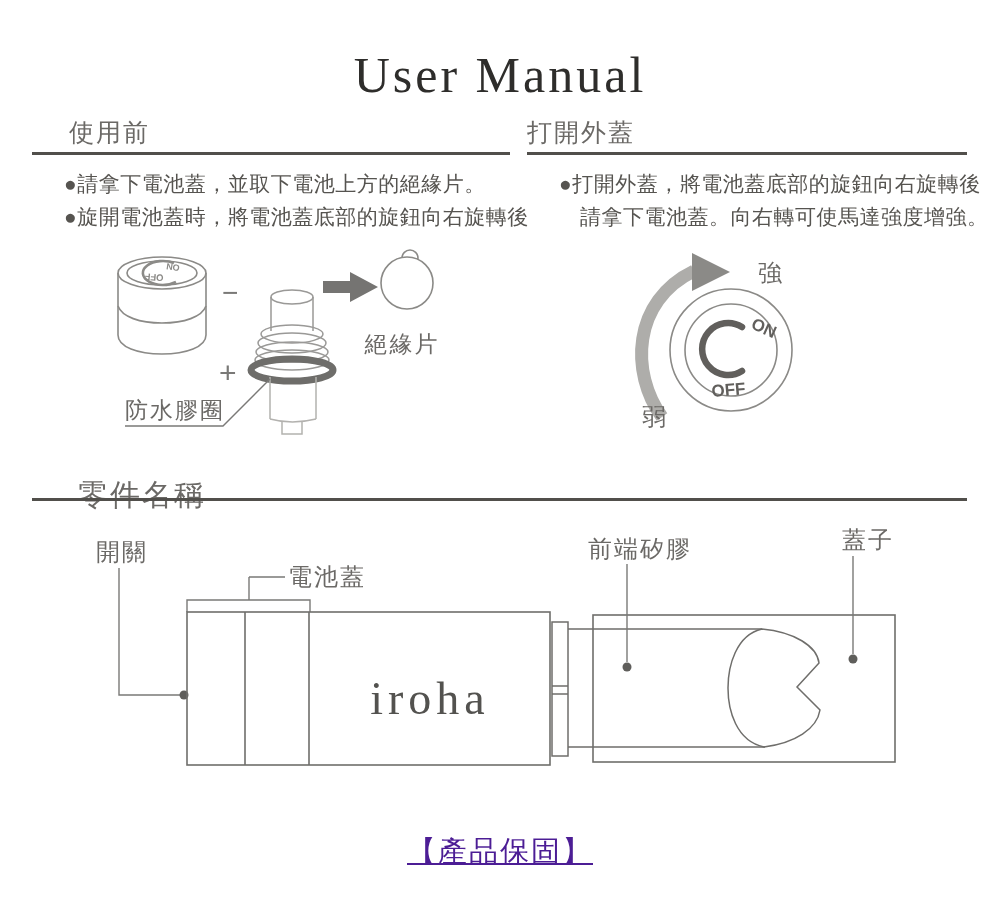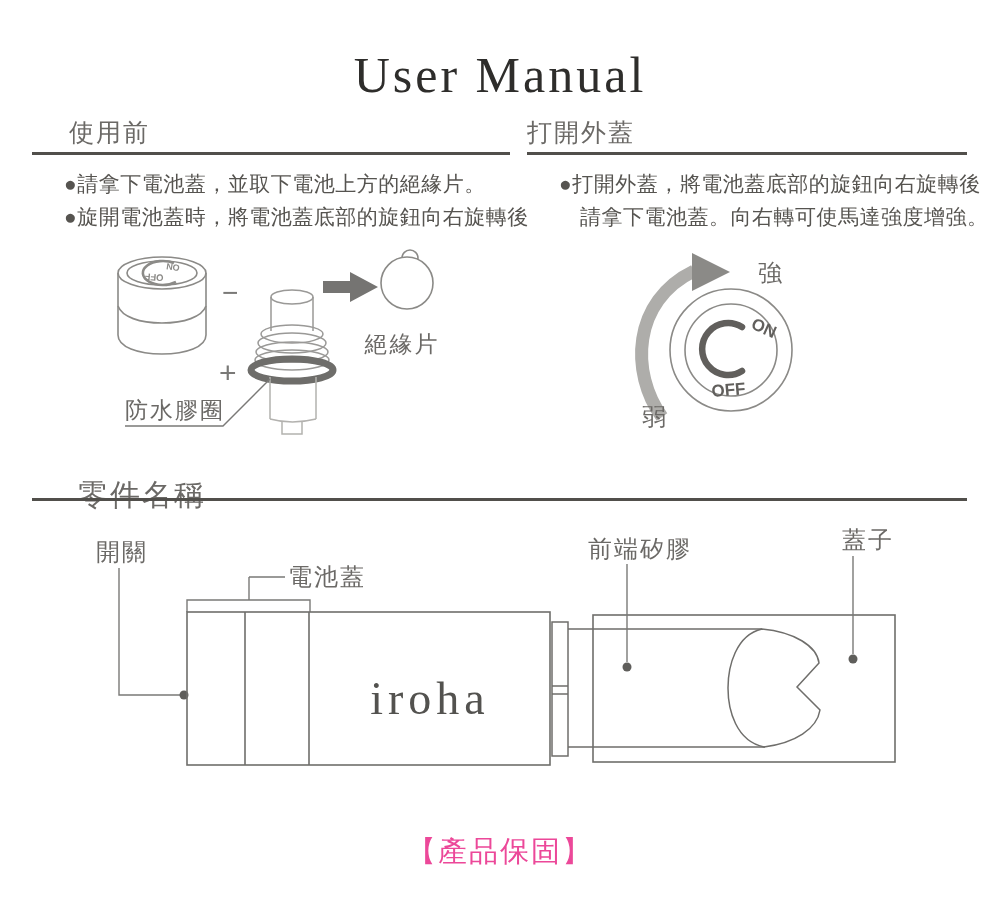--- a/index.html
+++ b/index.html
@@ -12,21 +12,21 @@
     font-family:"Liberation Serif",serif;font-size:50px;color:#2e2d2b;letter-spacing:3px;
   }
   .col-heading{position:absolute;font-size:25px;color:#6b6966;letter-spacing:2px;}
   .rule{position:absolute;height:3px;background:#514f4b;}
   .bullets{position:absolute;font-size:21px;line-height:33px;color:#565450;letter-spacing:0.5px;margin-left:32px;}
   .bullets .line{white-space:nowrap;}
   .bullets .indent{padding-left:21px;}
   .diagram{position:absolute;}
   .footer-title{
     position:absolute;left:0;top:832px;width:100%;text-align:center;
-    font-size:29px;color:#ec4899;letter-spacing:2px;
+    font-size:29px;color:#4c1d95;letter-spacing:2px;text-decoration:underline;
   }
   .footer-text{
     position:absolute;left:0;top:870px;width:100%;text-align:center;
     font-size:37px;color:#85827c;letter-spacing:2px;
   }
   svg text{font-family:"Liberation Sans",sans-serif;}
   svg .serif{font-family:"Liberation Serif",serif;}
 </style>
 </head>
 <body>

